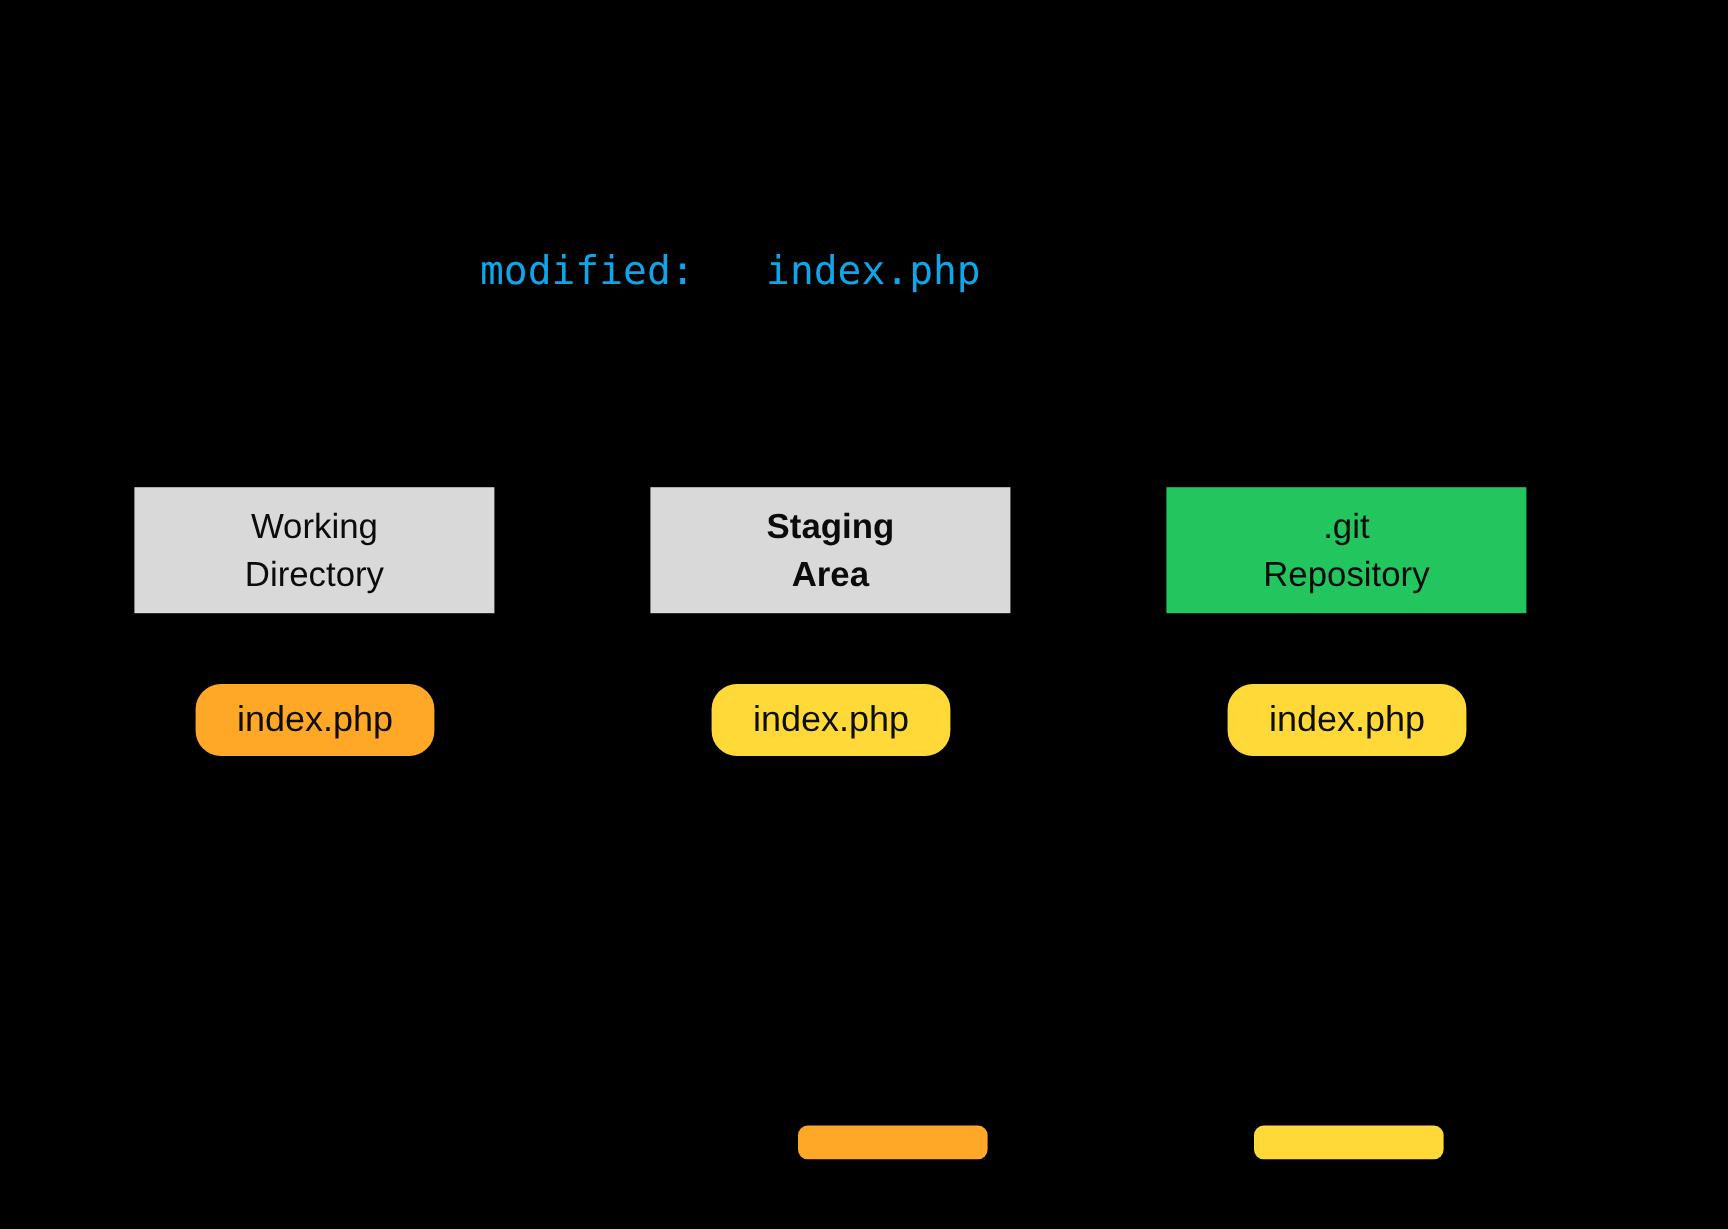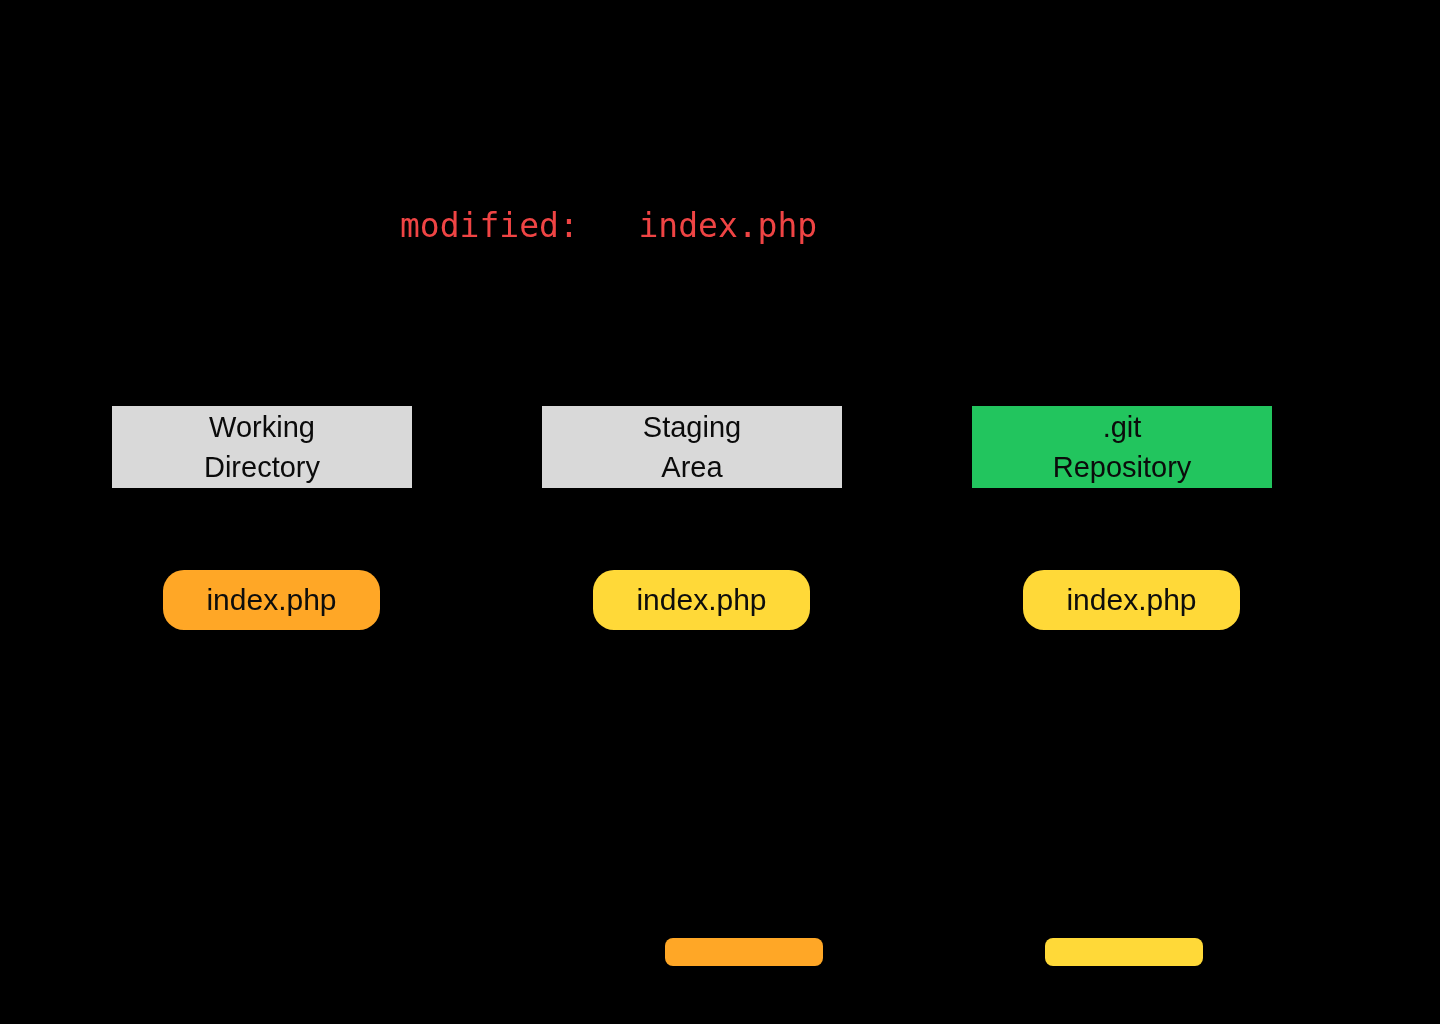--- a/index.html
+++ b/index.html
@@ -15,36 +15,36 @@
     left: 400px; top: 207px;
     font-family: "DejaVu Sans Mono", monospace;
     font-size: 33px;
     line-height: 38px;
     white-space: pre;
     font-weight: 500;
   }
   .header-box {
     position: absolute;
     top: 406px;
-    width: 300px; height: 82px;
+    width: 300px; height: 105px;
     display: flex; align-items: center; justify-content: center;
     text-align: center;
     white-space: pre-line;
     font-size: 29px;
     line-height: 40px;
     font-weight: 500;
     color: #0b0b0b;
   }
   .hb-1 { left: 112px; }
   .hb-2 { left: 542px; }
   .hb-3 { left: 972px; }
   .file-chip {
     position: absolute;
     top: 570px;
-    width: 217px; height: 60px;
+    width: 199px; height: 60px;
     border-radius: 21px;
     display: flex; align-items: center; justify-content: center;
     font-size: 30px;
     font-weight: 500;
     color: #0d0d0d;
   }
   .fc-1 { left: 163px; }
   .fc-2 { left: 593px; }
   .fc-3 { left: 1023px; }
   .legend-bar {
@@ -52,26 +52,26 @@
     top: 938px;
     width: 158px; height: 28px;
     border-radius: 8px;
   }
   .lb-1 { left: 665px; }
   .lb-2 { left: 1045px; }
 </style>
 </head>
 <body style="background: rgb(0, 0, 0);">
 
-<div class="status-line" style="color: #ef4444;">modified:   index.php</div>
+<div class="status-line" style="color: #0ea5e9;">modified:   index.php</div>
 
 <div class="header-box hb-1" style="background: rgb(217, 217, 217);">Working
 Directory</div>
 
-<div class="header-box hb-2" style="background: rgb(217, 217, 217);">Staging
+<div class="header-box hb-2" style="background: rgb(217, 217, 217); font-weight: bold;">Staging
 Area</div>
 
 <div class="header-box hb-3" style="background: #22c55e;">.git
 Repository</div>
 
 <div class="file-chip fc-1" style="background: rgb(255, 167, 38);">index.php</div>
 
 <div class="file-chip fc-2" style="background: rgb(255, 217, 56);">index.php</div>
 
 <div class="file-chip fc-3" style="background: rgb(255, 217, 56);">index.php</div>

